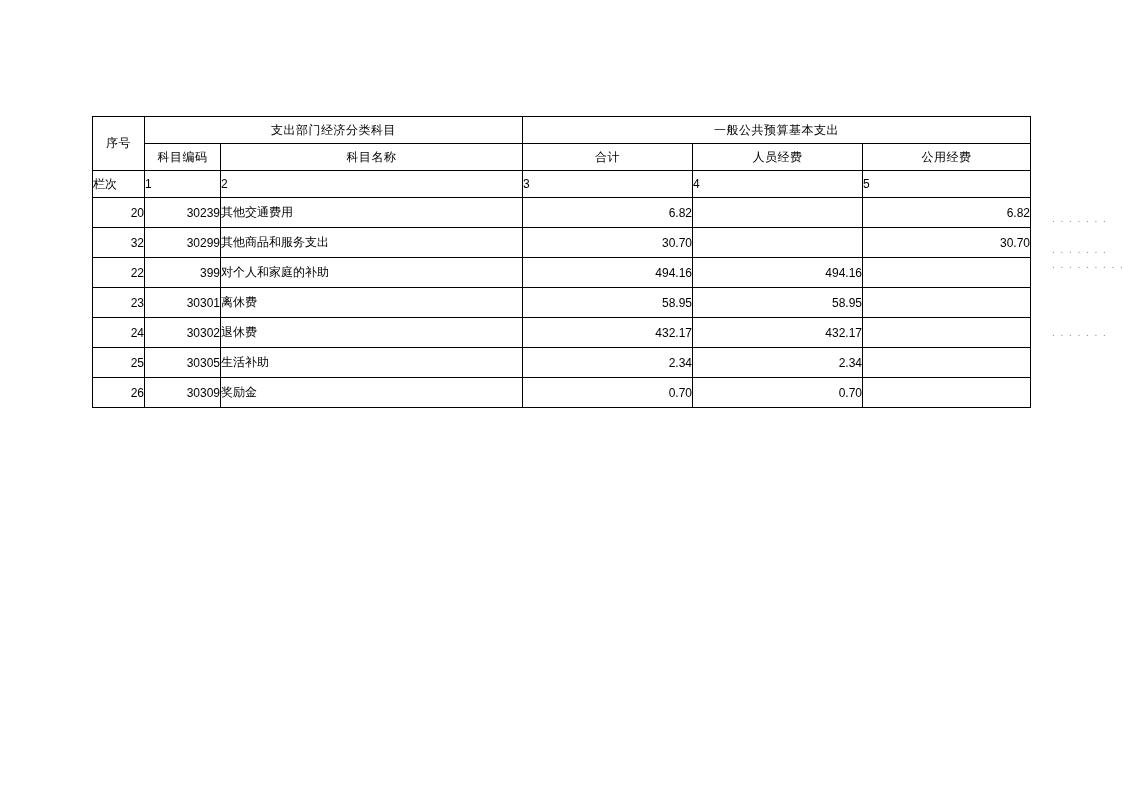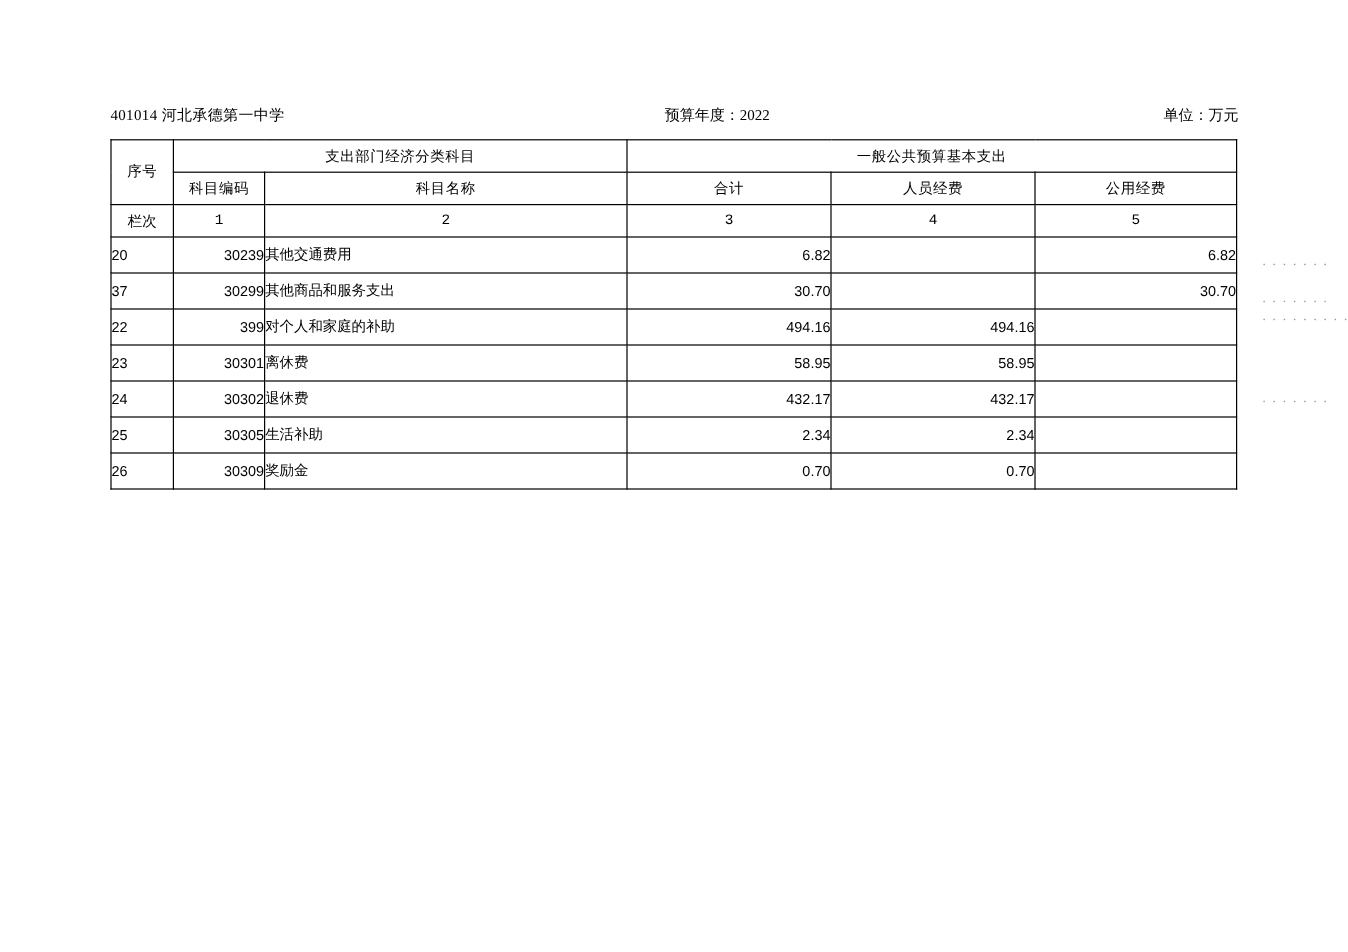--- a/index.html
+++ b/index.html
@@ -87,29 +87,28 @@
     font-weight: bold;
     height: 26px;
     letter-spacing: 0.5px;
   }
   .h-tall {
     height: 52px;
     font-family: Liberation Serif, serif;
   }
   .num-row td {
     height: 26px;
-    text-align: center;
+    text-align: left;
     font-weight: bold;
-    font-family: Liberation Mono, monospace;
   }
   .body-row td {
     height: 29px;
   }
   .td-seq {
-    text-align: left;
+    text-align: right;
   }
   .td-code {
     text-align: right;
     padding-left: 8px;
   }
   .td-name {
     text-align: left;
     padding-left: 8px;
   }
   .td-num {
@@ -129,25 +128,20 @@
   .d1 { left: 1052px; top: 212px; }
   .d2 { left: 1052px; top: 243px; }
   .d3 { left: 1052px; top: 258px; }
   .d4 { left: 1052px; top: 326px; }
 </style>
 </head>
 <body>
 
 <div class="page">
 
-  <div class="header-row">
-    <span class="header-left">401014 河北承德第一中学</span>
-    <span class="header-center">预算年度：2022</span>
-    <span class="header-right">单位：万元</span>
-  </div>
 
   <div class="table-wrap">
     <table class="budget">
       <colgroup>
         <col class="c-seq">
         <col class="c-code">
         <col class="c-name">
         <col class="c-total">
         <col class="c-pers">
         <col class="c-pub">
@@ -176,21 +170,21 @@
 
         <tr class="body-row">
           <td class="td-seq">20</td>
           <td class="td-code">30239</td>
           <td class="td-name">其他交通费用</td>
           <td class="td-num">6.82</td>
           <td class="td-num"></td>
           <td class="td-num">6.82</td>
         </tr>
         <tr class="body-row">
-          <td class="td-seq">37</td>
+          <td class="td-seq">32</td>
           <td class="td-code">30299</td>
           <td class="td-name">其他商品和服务支出</td>
           <td class="td-num">30.70</td>
           <td class="td-num"></td>
           <td class="td-num">30.70</td>
         </tr>
         <tr class="body-row">
           <td class="td-seq">22</td>
           <td class="td-code">399</td>
           <td class="td-name">对个人和家庭的补助</td>

